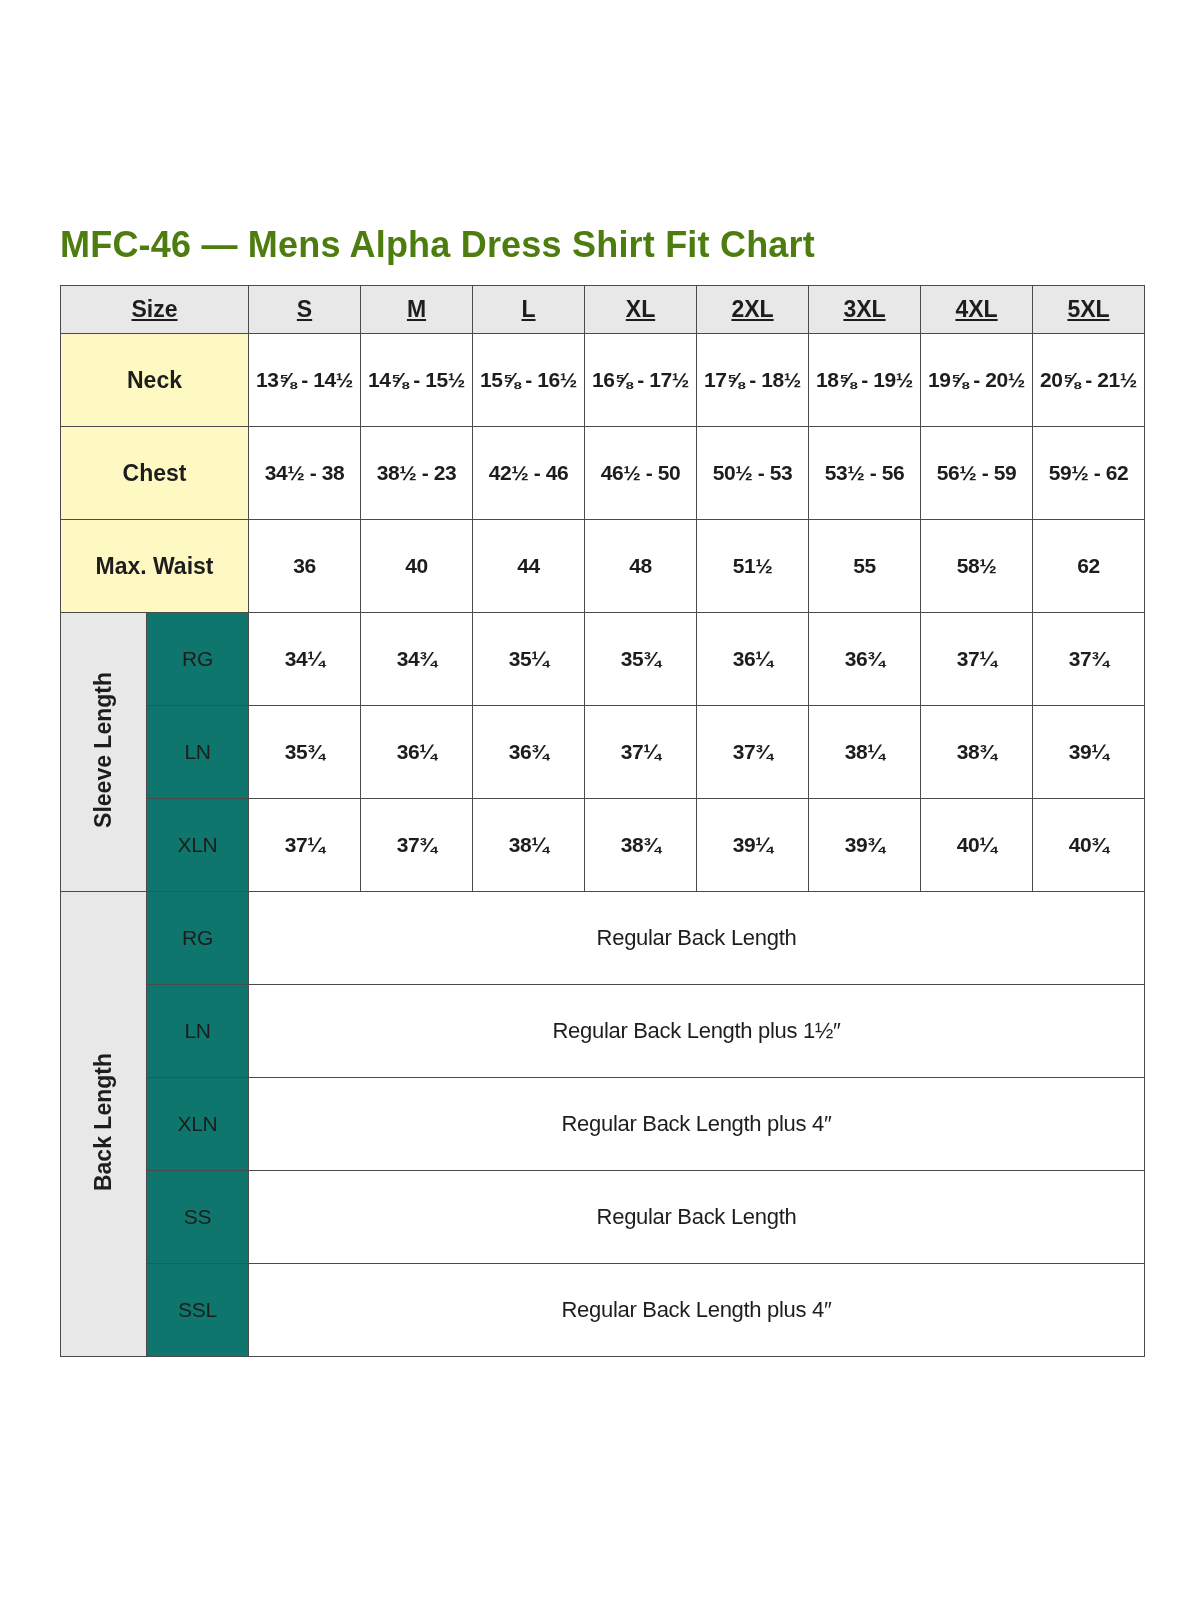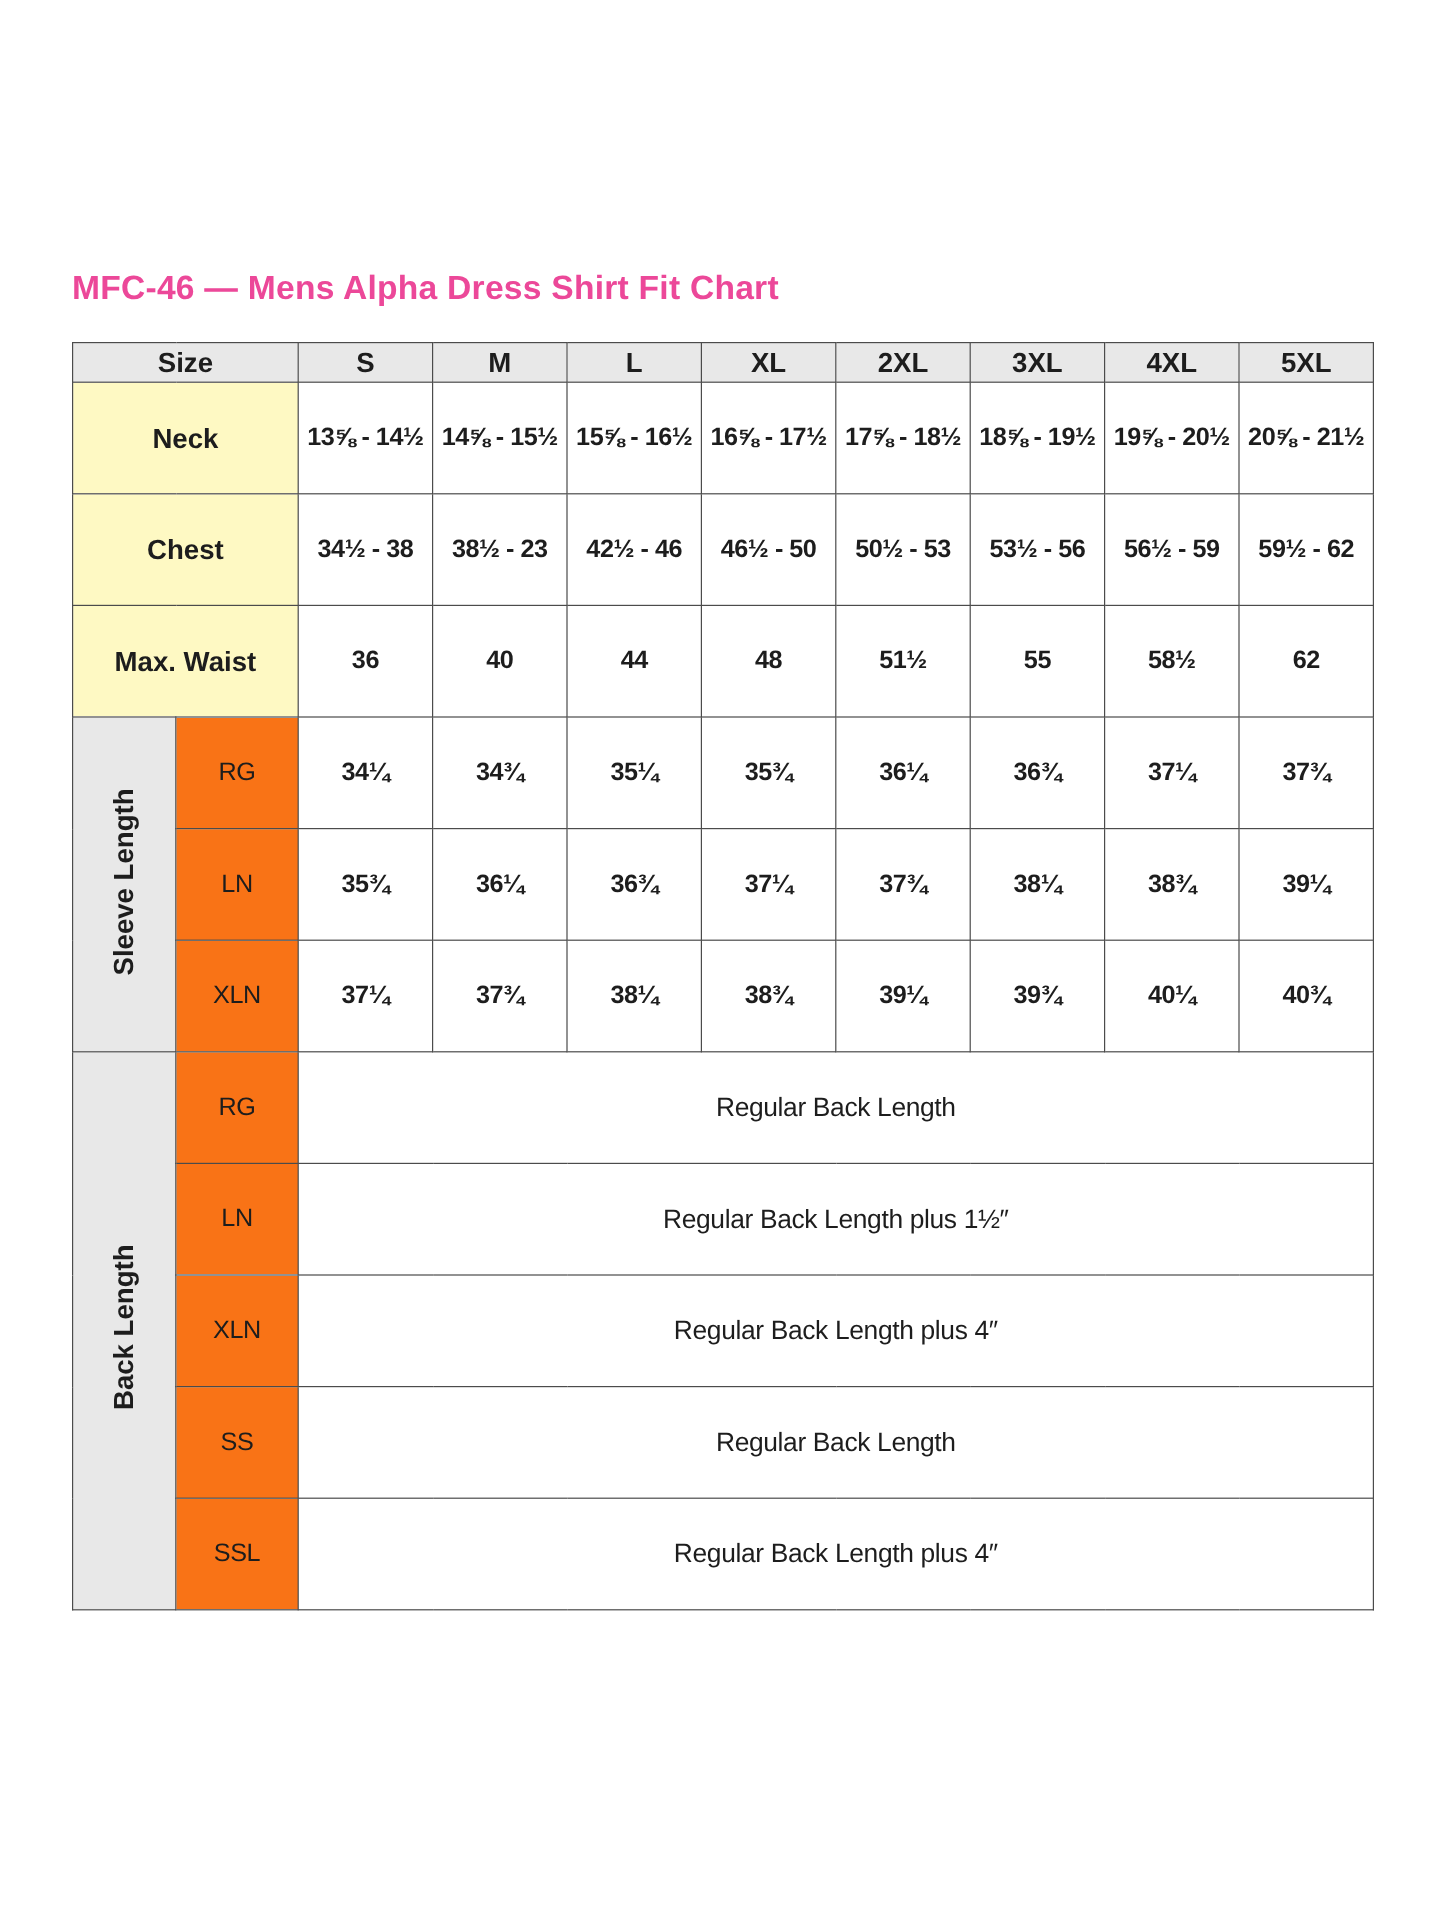--- a/index.html
+++ b/index.html
@@ -6,41 +6,41 @@
   body {
     width: 1200px; height: 1600px;
     position: relative;
     background: #ffffff;
     font-family: "Liberation Sans", "DejaVu Sans", sans-serif;
     color: #1d1d1d;
   }
   .title {
     position: absolute;
     left: 60px; top: 224px;
-    font-size: 28px;
+    font-size: 36px;
     font-weight: bold;
     letter-spacing: 0.2px;
-    color: #ec4899;
+    color: #4d7c0f;
     white-space: nowrap;
   }
   table.fit {
     position: absolute;
     left: 60px; top: 285px;
     border-collapse: collapse;
     table-layout: fixed;
     width: 1082px;
   }
   .fit th, .fit td {
     border: 1px solid #4b4b4b;
     text-align: center;
     vertical-align: middle;
     padding: 0;
     overflow: hidden;
   }
-  .fit thead tr { height: 33px; }
+  .fit thead tr { height: 48px; text-decoration: underline; }
   .fit tbody tr { height: 93px; }
   .hdr {
     background: #e8e8e8;
     font-size: 23px;
     font-weight: bold;
     color: #1d1d1d;
   }
   .lbl {
     background: #fef9c3;
     font-size: 23px;
@@ -51,21 +51,21 @@
   .vert-label {
     writing-mode: vertical-rl;
     transform: rotate(180deg);
     display: inline-block;
     font-size: 23px;
     font-weight: bold;
     color: #1d1d1d;
     white-space: nowrap;
   }
   .code {
-    background: #f97316;
+    background: #0f766e;
     font-size: 21px;
     font-weight: 500;
     letter-spacing: -0.3px;
     color: #1d1d1d;
   }
   .val {
     background: #ffffff;
     font-size: 21px;
     font-weight: 700;
     letter-spacing: -0.4px;

